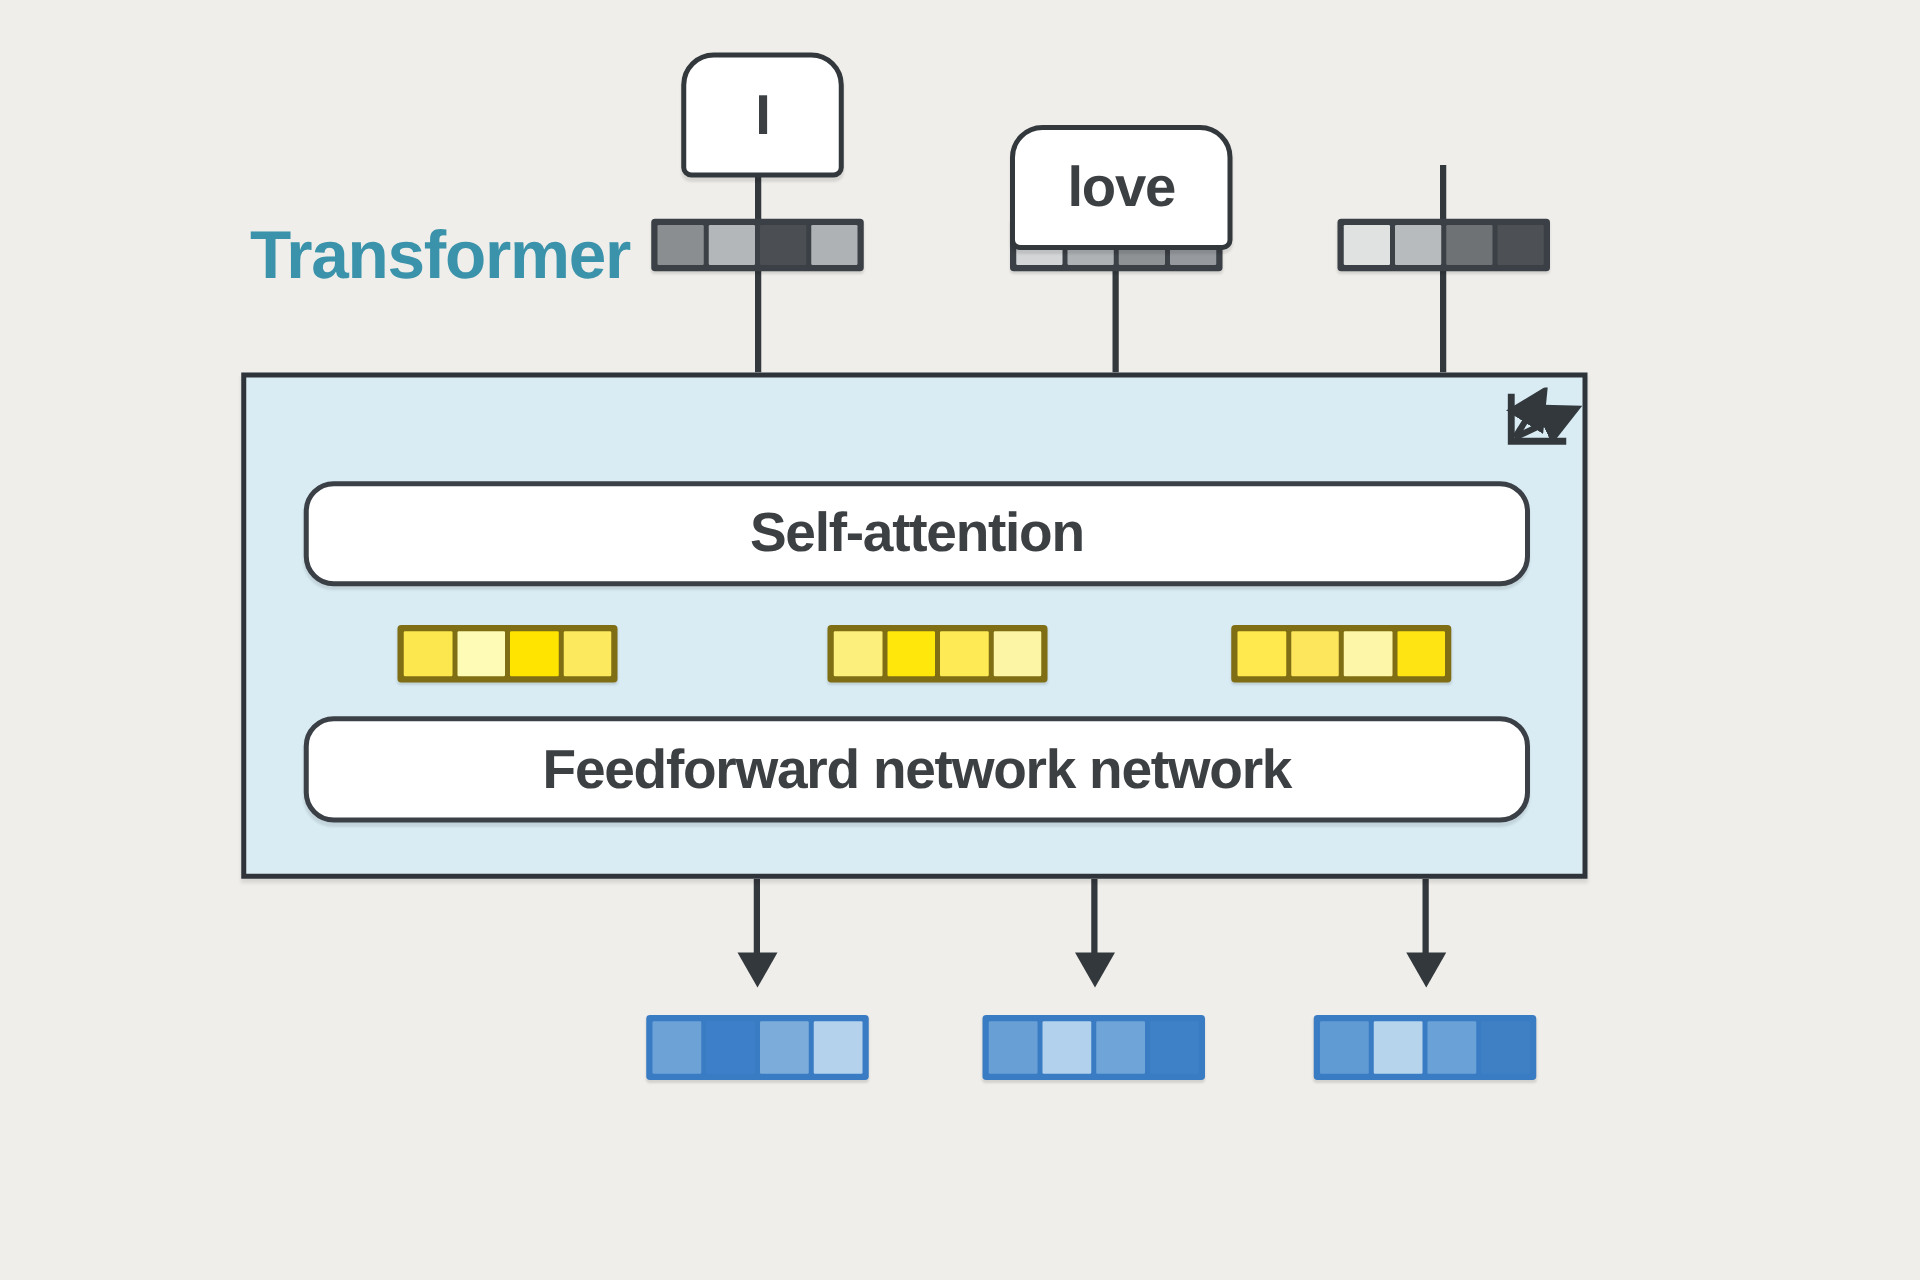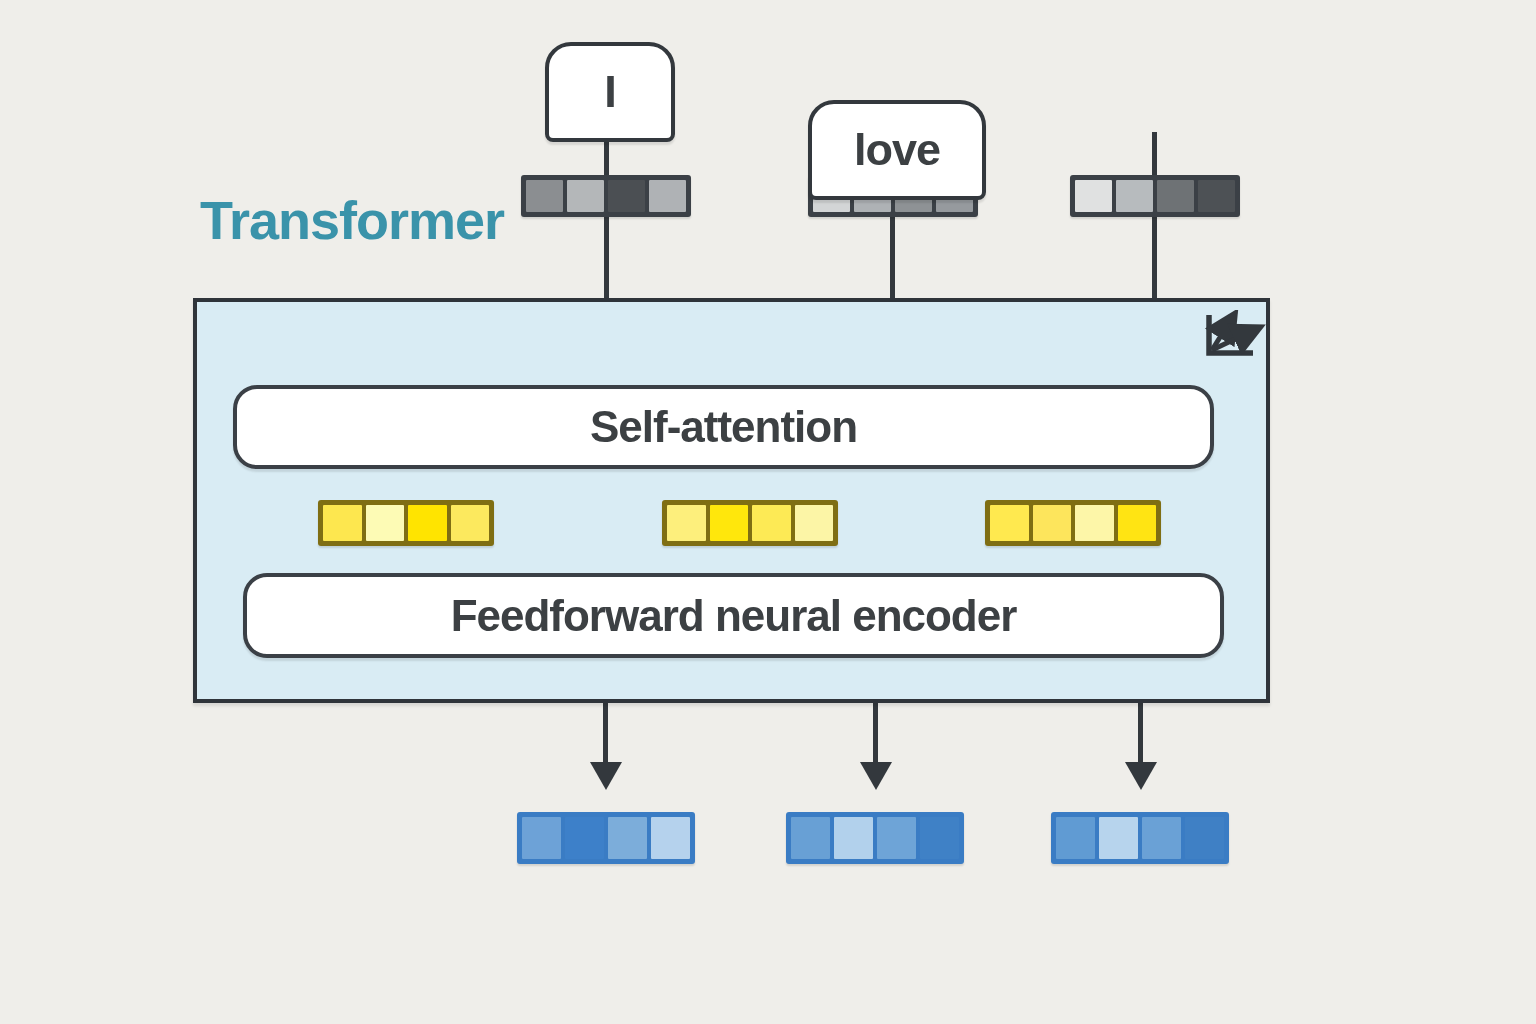--- a/index.html
+++ b/index.html
@@ -75,21 +75,21 @@
     z-index:1;
   }
 
   .icon-fan{z-index:5;}
 </style>
 </head>
 <body>
 
 <div id="canvas">
 
-  <div class="abs title" style="left:200px;top:188px;color:#3a93aa;">
+  <div class="abs title" style="left:200px;top:172px;color:#3a93aa;">
     <div>Transformer</div>
   </div>
 
   <div class="abs token" style="left:545px;top:42px;width:122px;height:92px;">
     <span>I</span>
   </div>
   <div class="abs token" style="left:808px;top:56px;width:170px;height:92px;margin-top:44px;">
     <span>love</span>
   </div>
 
@@ -122,21 +122,21 @@
     <defs>
       <marker id="ah" markerWidth="7" markerHeight="7" refX="3.5" refY="3.5" orient="auto">
         <path d="M0 0 L7 3.5 L0 7 z" fill="#33383d"></path>
       </marker>
     </defs>
     <path d="M11 5 L11 43 L55 43" fill="none" stroke="#33383d" stroke-width="5.5"></path>
     <line x1="14" y1="40" x2="31" y2="13" stroke="#33383d" stroke-width="5" marker-end="url(#ah)"></line>
     <line x1="14" y1="40" x2="52" y2="22" stroke="#33383d" stroke-width="5" marker-end="url(#ah)"></line>
   </svg>
 
-  <div class="abs layer-box" style="left:233px;top:385px;width:981px;height:84px;">
+  <div class="abs layer-box" style="left:243px;top:385px;width:981px;height:84px;">
     <span>Self-attention</span>
   </div>
 
   <div class="abs vector" style="left: 318px; top: 500px; width: 176px; height: 46px; background: rgb(127, 110, 19);">
       <div class="cell" style="background: rgb(253, 231, 79);"></div>
       <div class="cell" style="background: rgb(253, 251, 181);"></div>
       <div class="cell" style="background: rgb(255, 228, 0);"></div>
       <div class="cell" style="background: rgb(252, 233, 94);"></div>
     </div>
   <div class="abs vector" style="left: 662px; top: 500px; width: 176px; height: 46px; background: rgb(127, 110, 19);">
@@ -146,21 +146,21 @@
       <div class="cell" style="background: rgb(252, 245, 166);"></div>
     </div>
   <div class="abs vector" style="left: 985px; top: 500px; width: 176px; height: 46px; background: rgb(127, 110, 19);">
       <div class="cell" style="background: rgb(255, 233, 79);"></div>
       <div class="cell" style="background: rgb(253, 229, 92);"></div>
       <div class="cell" style="background: rgb(253, 246, 168);"></div>
       <div class="cell" style="background: rgb(255, 228, 19);"></div>
     </div>
 
   <div class="abs layer-box" style="left:243px;top:573px;width:981px;height:85px;">
-    <span>Feedforward neural encoder</span>
+    <span>Feedforward network network</span>
   </div>
 
   <div class="abs vline" style="left:603px;top:703px;height:60px;"></div>
   <div class="abs arrow-head" style="left:590px;top:762px;"></div>
   <div class="abs vline" style="left:873px;top:703px;height:60px;"></div>
   <div class="abs arrow-head" style="left:860px;top:762px;"></div>
   <div class="abs vline" style="left:1138px;top:703px;height:60px;"></div>
   <div class="abs arrow-head" style="left:1125px;top:762px;"></div>
 
   <div class="abs vector" style="left: 517px; top: 812px; width: 178px; height: 52px; background: rgb(58, 124, 196);">

